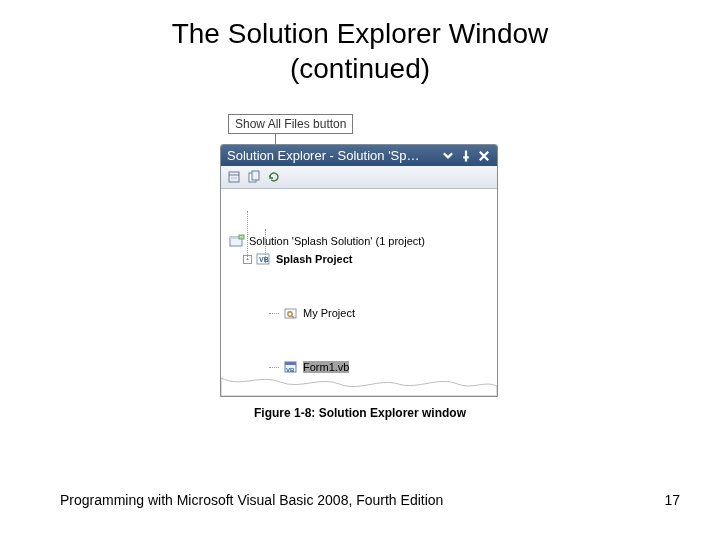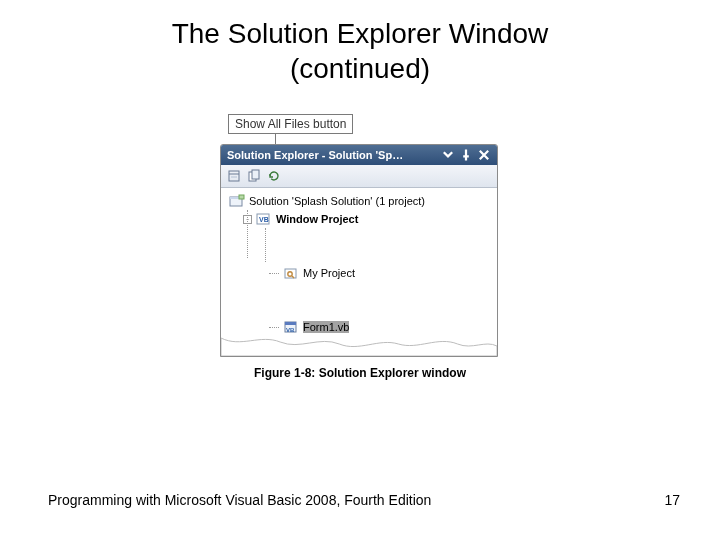--- a/index.html
+++ b/index.html
@@ -47,34 +47,34 @@
     overflow: hidden;
   }
   .se-titlebar {
     background: linear-gradient(#4f6e93, #2e4e78);
     color: #fff;
     padding: 3px 6px;
     display: flex;
     align-items: center;
     gap: 4px;
   }
-  .se-title { flex: 1; white-space: nowrap; overflow: hidden; text-overflow: ellipsis; font-size: 11px; font-weight: bold; }
+  .se-title { flex: 1; white-space: nowrap; overflow: hidden; text-overflow: ellipsis; font-size: 13px; }
   .se-chev, .se-pin, .se-close { width: 14px; height: 14px; display:flex; align-items:center; justify-content:center; }
   .se-close svg, .se-pin svg, .se-chev svg { stroke:#fff; stroke-width:1.6; fill:none; }
   .se-toolbar {
     background: linear-gradient(#f3f5f9, #dfe5ee);
     border-bottom: 1px solid #b8c0cc;
     padding: 2px 4px;
     display: flex;
     gap: 2px;
   }
   .tb-btn { width: 18px; height:18px; display:flex; align-items:center; justify-content:center; border-radius:2px; }
   .se-tree { padding: 4px 4px 0 4px; position: relative; }
   .tree-row { display:flex; align-items:center; gap:4px; height:18px; white-space:nowrap; }
-  .indent1 { padding-left: 4px; }
+  .indent1 { padding-left: 4px; margin-top: 39px; }
   .indent2 { padding-left: 18px; }
   .indent3 { padding-left: 44px; margin-top: 36px; }
   .exp-box { width:9px; height:9px; border:1px solid #999; display:flex; align-items:center; justify-content:center; font-size:8px; line-height:1; color:#444; background:#fff; }
   .ico { width:16px; height:14px; display:flex; align-items:center; justify-content:center; }
   .lbl { color:#000; font-size:11px; }
   .lbl.bold { font-weight:bold; }
   .lbl.sel { background:#a3a3a3; color:#000; padding: 0 0; }
   .tree-guide {
     position:absolute;
     border-left:1px dotted #999;
@@ -100,21 +100,21 @@
   }
   .torn svg { width:100%; height:100%; display:block; }
   .figure-caption {
     text-align:center;
     font-weight:bold;
     font-size:12px;
     margin-top: 9px;
   }
   .footer-left {
     position:absolute;
-    left: 48px;
+    left: 60px;
     bottom: 32px;
     font-size: 14px;
   }
   .footer-right {
     position:absolute;
     right: 40px;
     bottom: 32px;
     font-size: 14px;
   }
 </style>
@@ -189,21 +189,21 @@
       </div>
 
       <div class="tree-row indent2">
         <span class="exp-box">-</span>
         <span class="ico">
           <svg width="16" height="14" viewBox="0 0 16 14">
               <rect x="1" y="2" width="12" height="10" fill="#fff" stroke="#8899b0"></rect>
               <text x="3" y="10" font-size="7" font-family="Arial" fill="#2b5ea8" font-weight="bold">VB</text>
             </svg>
         </span>
-        <span class="lbl bold">Window Project</span>
+        <span class="lbl bold">Splash Project</span>
       </div>
 
       <div class="tree-row indent3">
         <span class="hz-dot"></span>
         <span class="ico">
           <svg width="16" height="14" viewBox="0 0 16 14">
               <rect x="2" y="3" width="11" height="9" fill="#fff" stroke="#8899b0"></rect>
               <circle cx="7" cy="8" r="2.2" fill="none" stroke="#c08a40" stroke-width="1.4"></circle>
               <line x1="9" y1="10" x2="11" y2="12" stroke="#c08a40" stroke-width="1.4"></line>
             </svg>

